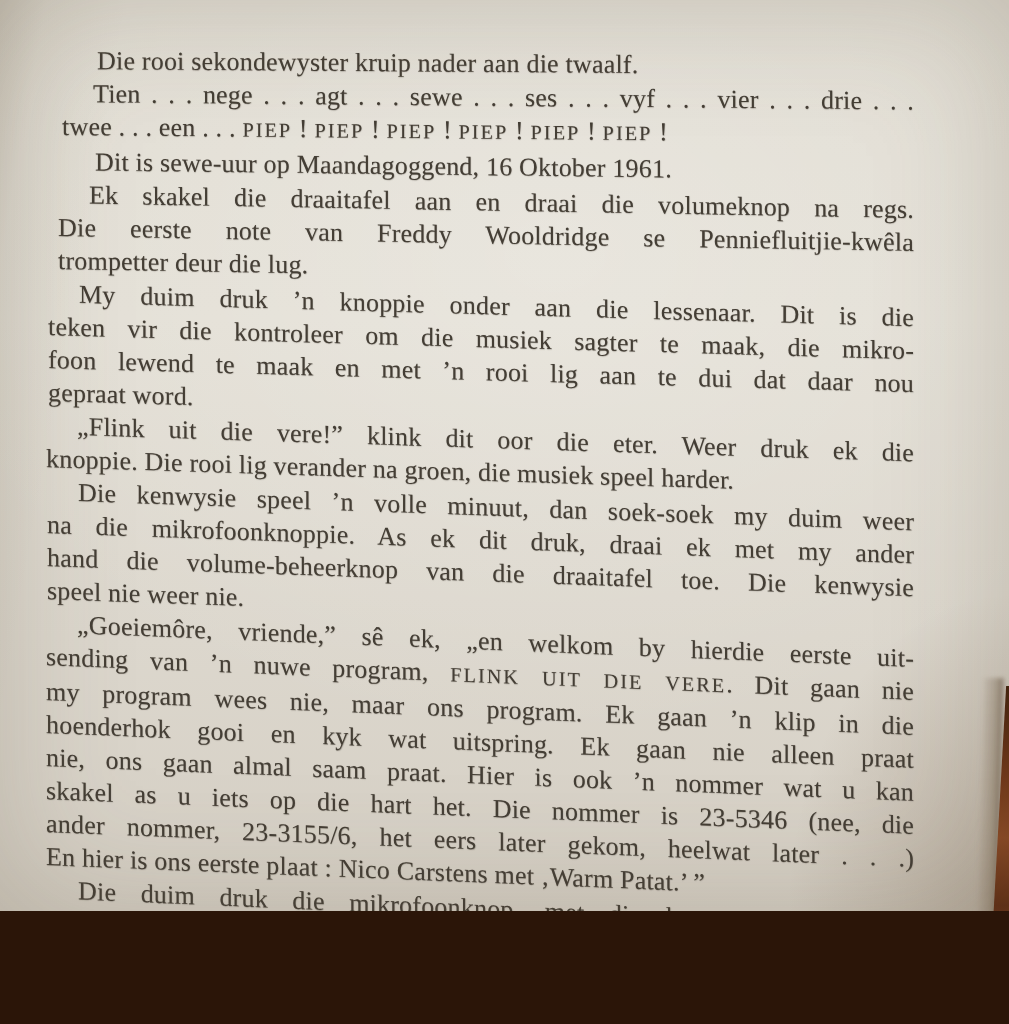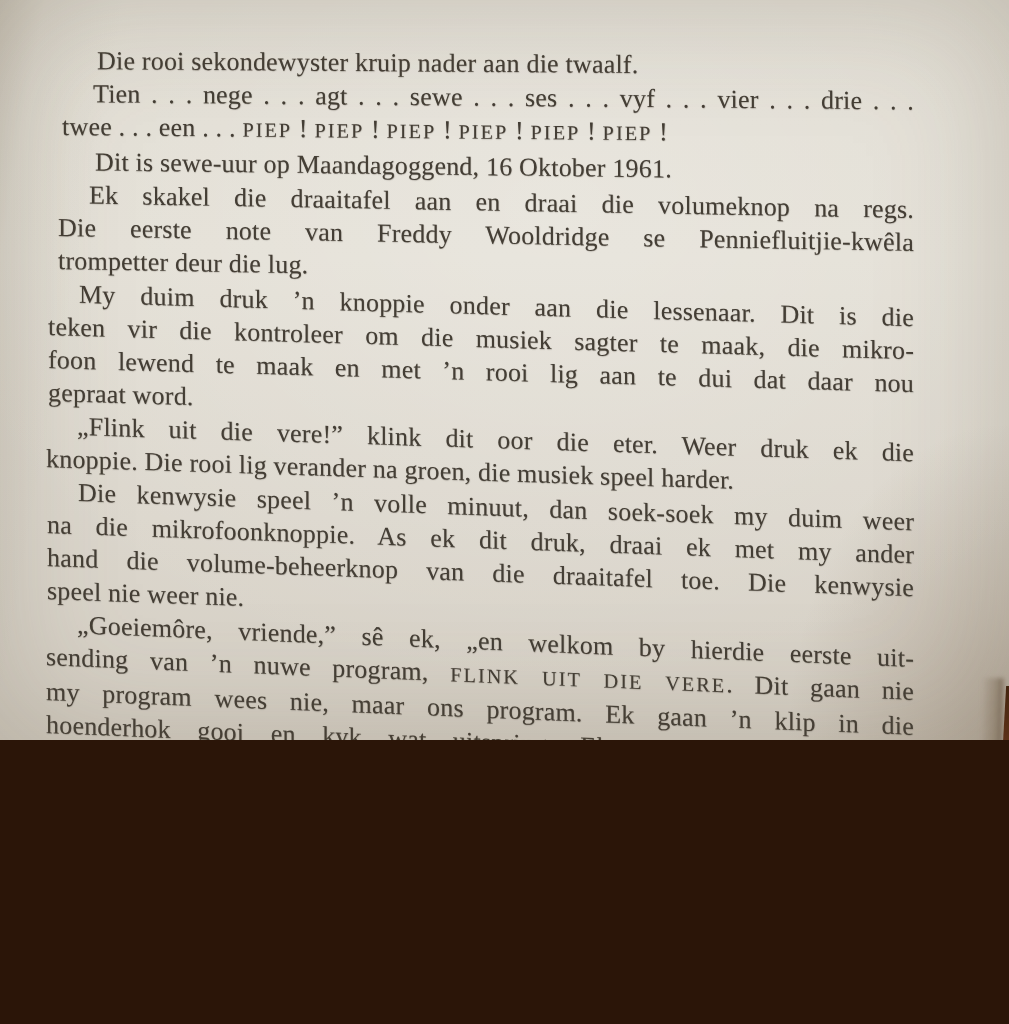--- a/index.html
+++ b/index.html
@@ -3,21 +3,21 @@
 <meta charset="utf-8">
 <title>Book page photograph</title>
 <style>
   html,body{margin:0;padding:0;}
   body{
     width:1009px;height:1024px;overflow:hidden;
     background:#2b1508;
     font-family:"Liberation Serif","DejaVu Serif",serif;
   }
   .photo{
-    position:relative;width:1009px;height:740px;overflow:hidden;
+    position:relative;width:1009px;height:911px;overflow:hidden;
     background:#5eead4;
   }
   .paper{
     position:absolute;inset:0;
     background:
       radial-gradient(ellipse 920px 680px at 55% 28%, rgba(255,255,255,0.22), rgba(255,255,255,0) 72%),
       linear-gradient(100deg, rgba(122,108,88,0.20) 0%, rgba(122,108,88,0.06) 4%, rgba(0,0,0,0) 11%),
       linear-gradient(to bottom, #e1ddd3 0%, #e3dfd5 35%, #dcd7cd 70%, #d5cfc4 100%);
   }
   .corner-shade{

